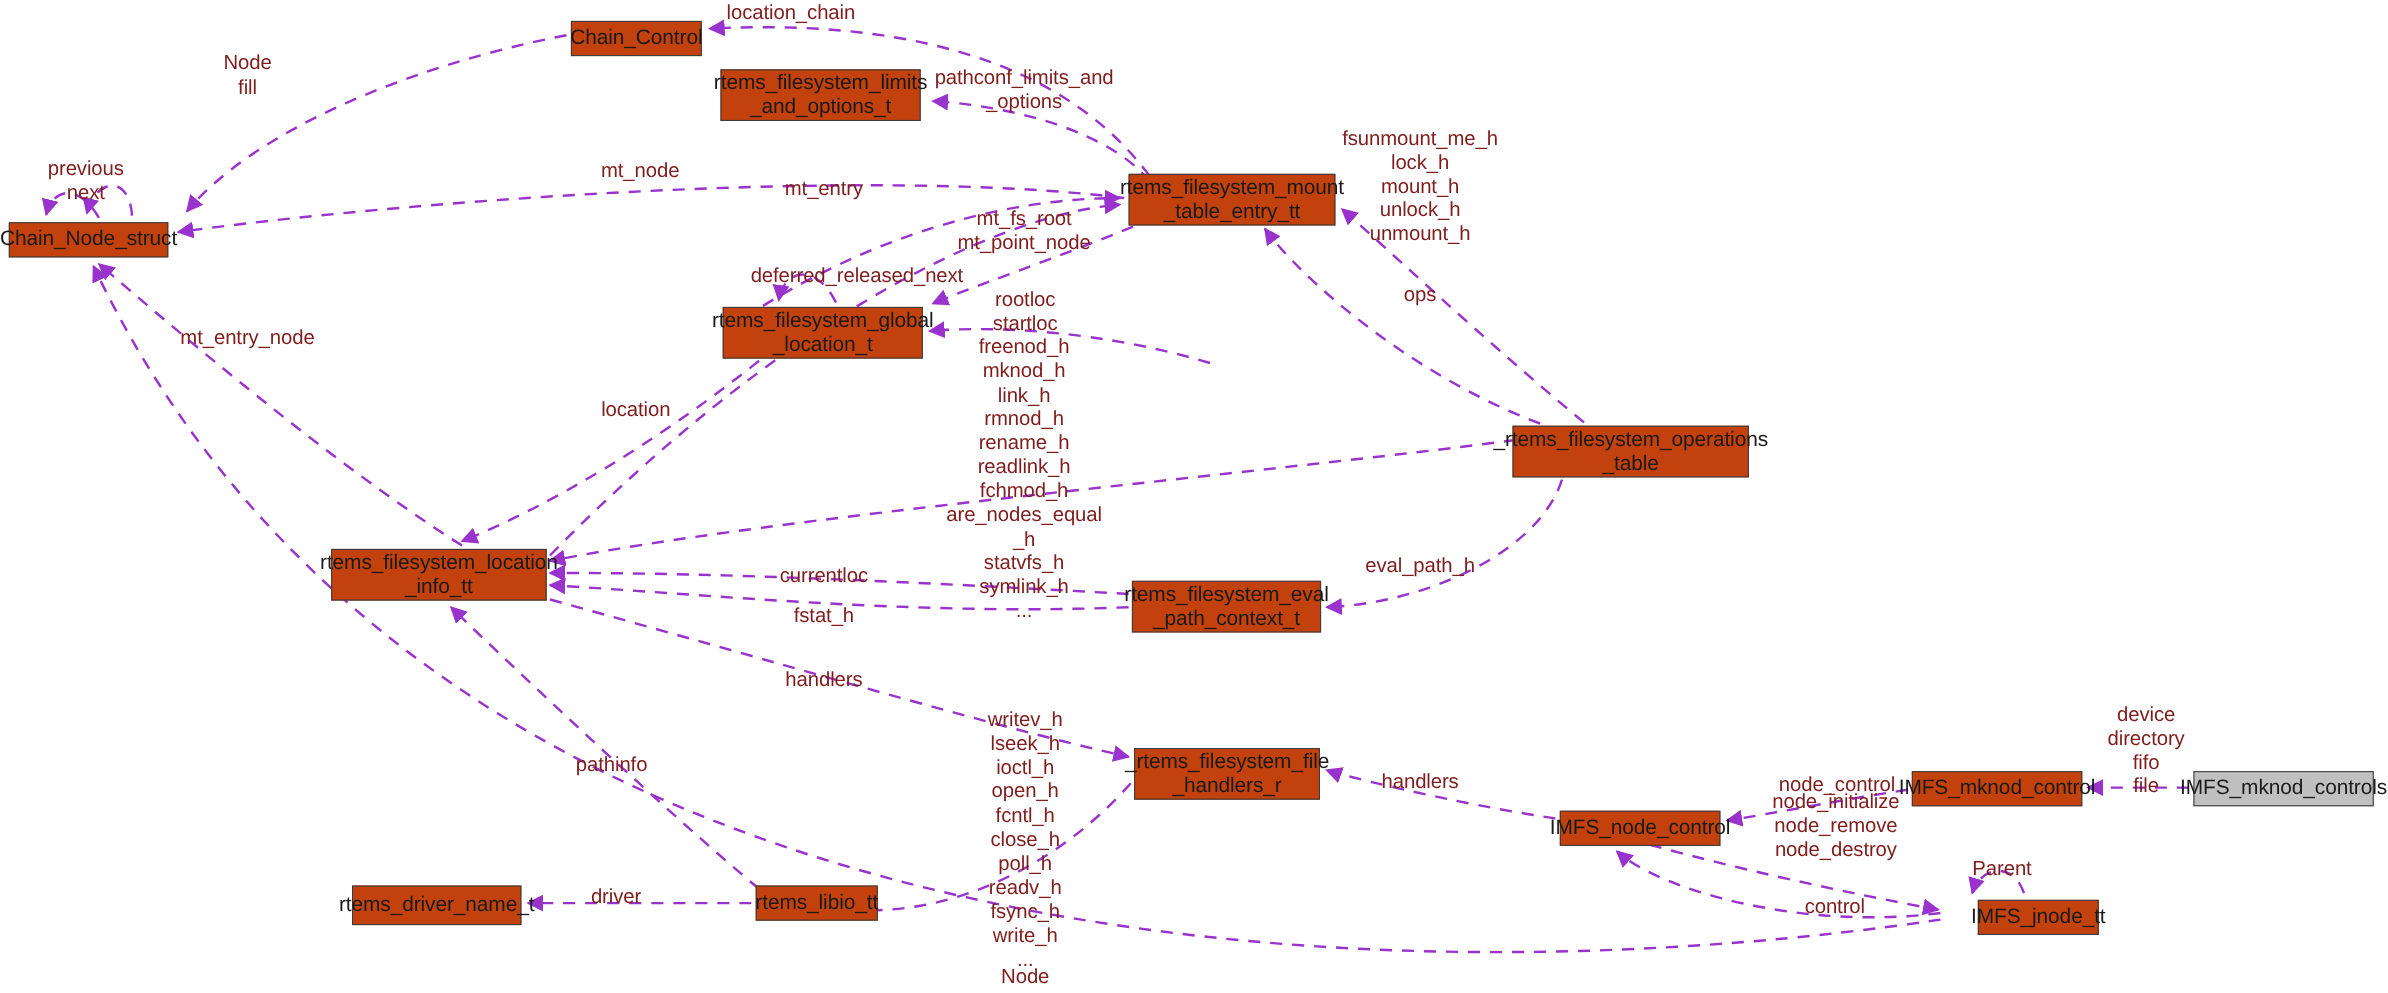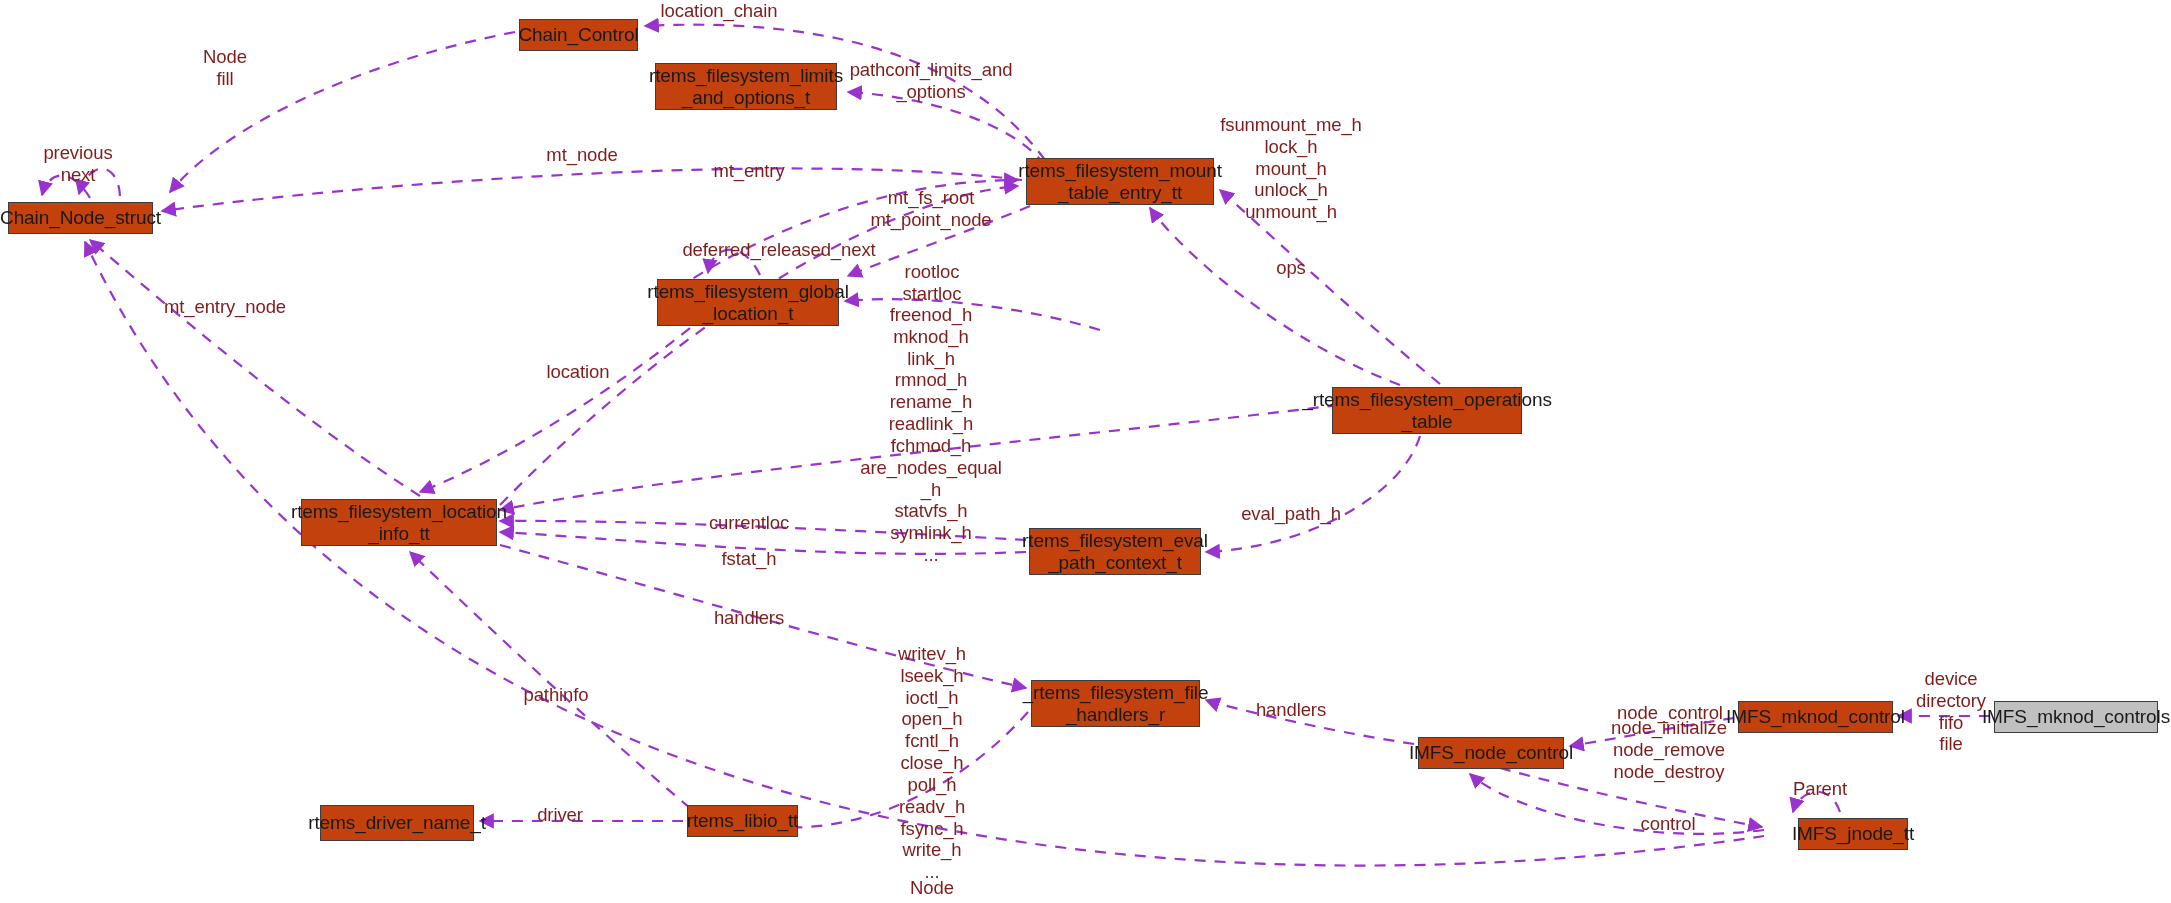--- a/index.html
+++ b/index.html
@@ -108,21 +108,21 @@
   </svg>
 
   <div class="node" style="left:519px;top:19px;width:119px;height:32px;">Chain_Control</div>
   <div class="node" style="left:655px;top:63px;width:182px;height:47px;">rtems_filesystem_limits
 _and_options_t</div>
   <div class="node" style="left:8px;top:202px;width:145px;height:32px;">Chain_Node_struct</div>
   <div class="node" style="left:1026px;top:158px;width:188px;height:47px;">rtems_filesystem_mount
 _table_entry_tt</div>
   <div class="node" style="left:657px;top:279px;width:182px;height:47px;">rtems_filesystem_global
 _location_t</div>
-  <div class="node" style="left:1332px;top:387px;width:190px;height:47px;">_rtems_filesystem_operations
+  <div class="node" style="left:1375px;top:387px;width:215px;height:47px;">_rtems_filesystem_operations
 _table</div>
   <div class="node" style="left:301px;top:499px;width:196px;height:47px;">rtems_filesystem_location
 _info_tt</div>
   <div class="node" style="left:1029px;top:528px;width:172px;height:47px;">rtems_filesystem_eval
 _path_context_t</div>
   <div class="node" style="left:1031px;top:680px;width:169px;height:47px;">_rtems_filesystem_file
 _handlers_r</div>
   <div class="node" style="left:1418px;top:737px;width:146px;height:32px;">IMFS_node_control</div>
   <div class="node" style="left:1738px;top:701px;width:155px;height:32px;">IMFS_mknod_control</div>
   <div class="node highlight" style="left:1994px;top:701px;width:164px;height:32px;">IMFS_mknod_controls</div>
@@ -172,21 +172,21 @@
 open_h
 fcntl_h
 close_h
 poll_h
 readv_h
 fsync_h
 write_h
 ...</div>
   <div class="elabel" style="left:1291px;top:710px;">handlers</div>
   <div class="elabel" style="left:1670px;top:713px;">node_control</div>
-  <div class="elabel" style="left:1951px;top:712px;">device
+  <div class="elabel" style="left:1951px;top:682px;">device
 directory
 fifo
 file</div>
   <div class="elabel" style="left:1669px;top:750px;">node_initialize
 node_remove
 node_destroy</div>
   <div class="elabel" style="left:1820px;top:789px;">Parent</div>
   <div class="elabel" style="left:1668px;top:824px;">control</div>
   <div class="elabel" style="left:556px;top:695px;">pathinfo</div>
   <div class="elabel" style="left:560px;top:815px;">driver</div>

